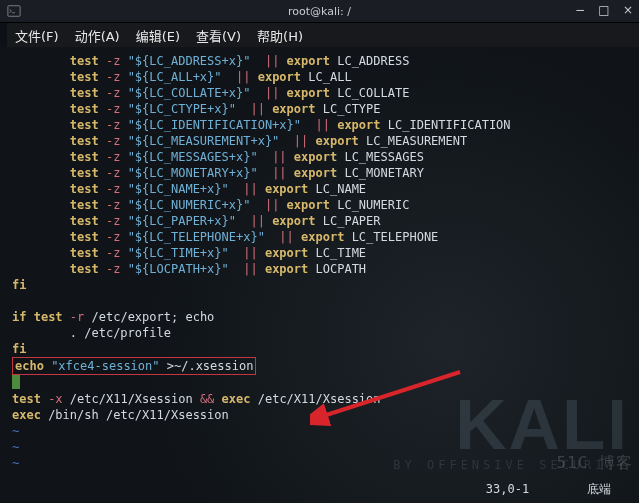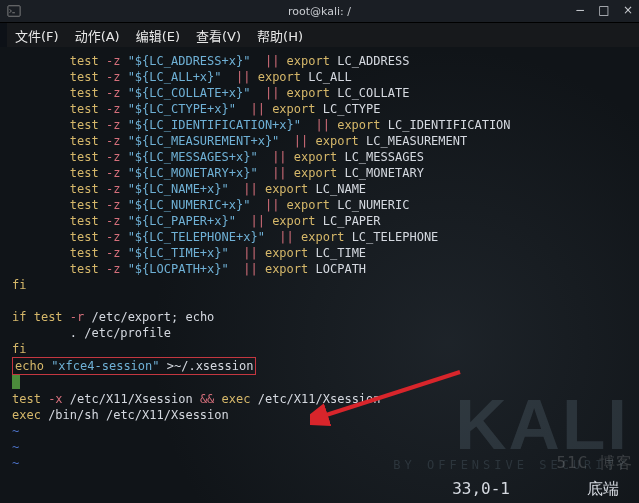--- a/index.html
+++ b/index.html
@@ -99,37 +99,37 @@
     margin-top:6px;
   }
   .content {
     position:absolute;
     left:12px;
     top:6px;
     right:8px;
     white-space: pre;
     font-family: "DejaVu Sans Mono","Consolas",monospace;
   }
-  .kw   { color:#d6b86a; }   
+  .kw   { color:#d6b86a;font-weight:bold; }   
   .str  { color:#6fb1d6; }   
   .cmd  { color:#d56f7b; }   
   .txt  { color:#d5d9e0; }
   .tilde{ color:#4a6fc2; }
   .boxed { border:1px solid #c43740; padding:0 2px; display:inline-block; }
   .cursor-block {
     display:inline-block;
     width:8px;height:14px;
     background:#4b8b3b;
     vertical-align:-2px;
   }
   .status {
     position:absolute;
-    right:20px;
+    right:28px;
     bottom:6px;
-    font-size:16px;
+    font-size:12px;
     color:#d5d9e0;
     white-space:pre;
     text-align:right;
   }
   .arrow {
     position:absolute;
     pointer-events:none;
   }
   .faded-corner {
     position:absolute;right:6px;bottom:32px;color:rgba(200,200,200,0.22);font-size:16px;letter-spacing:1px;

